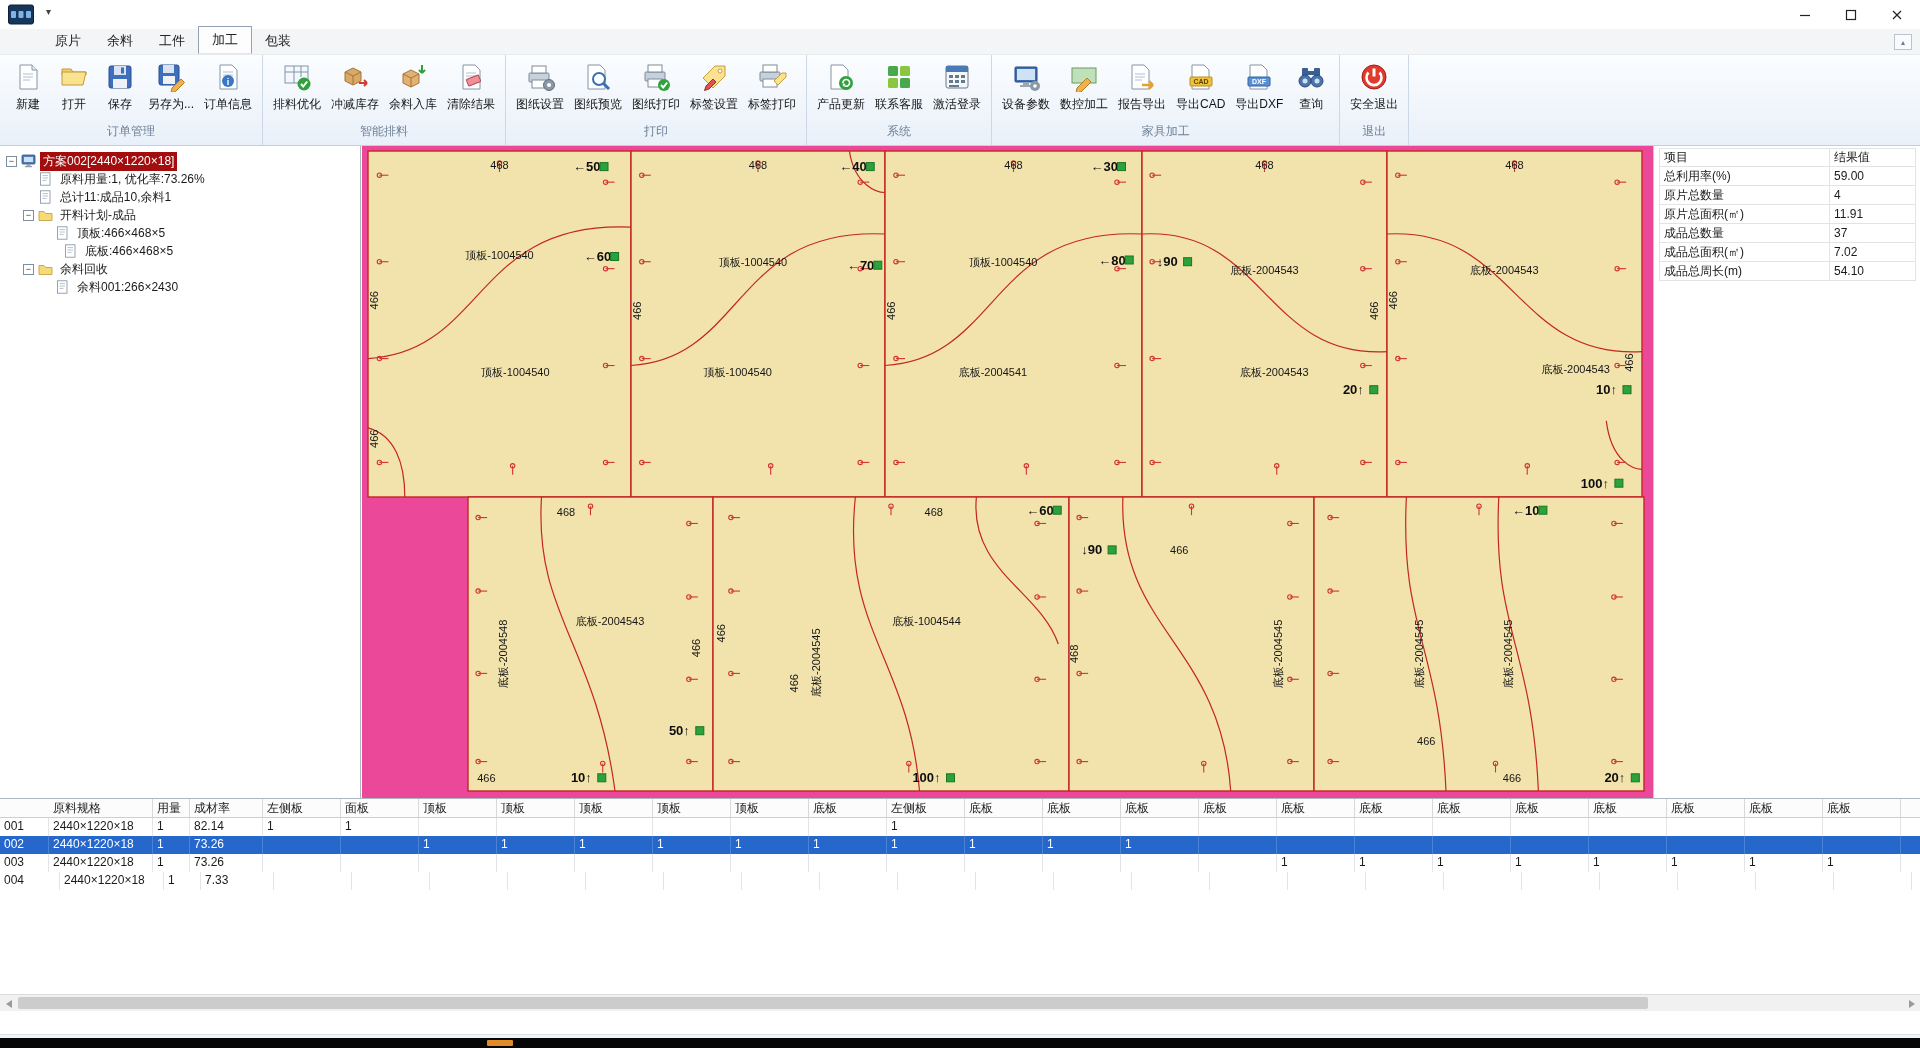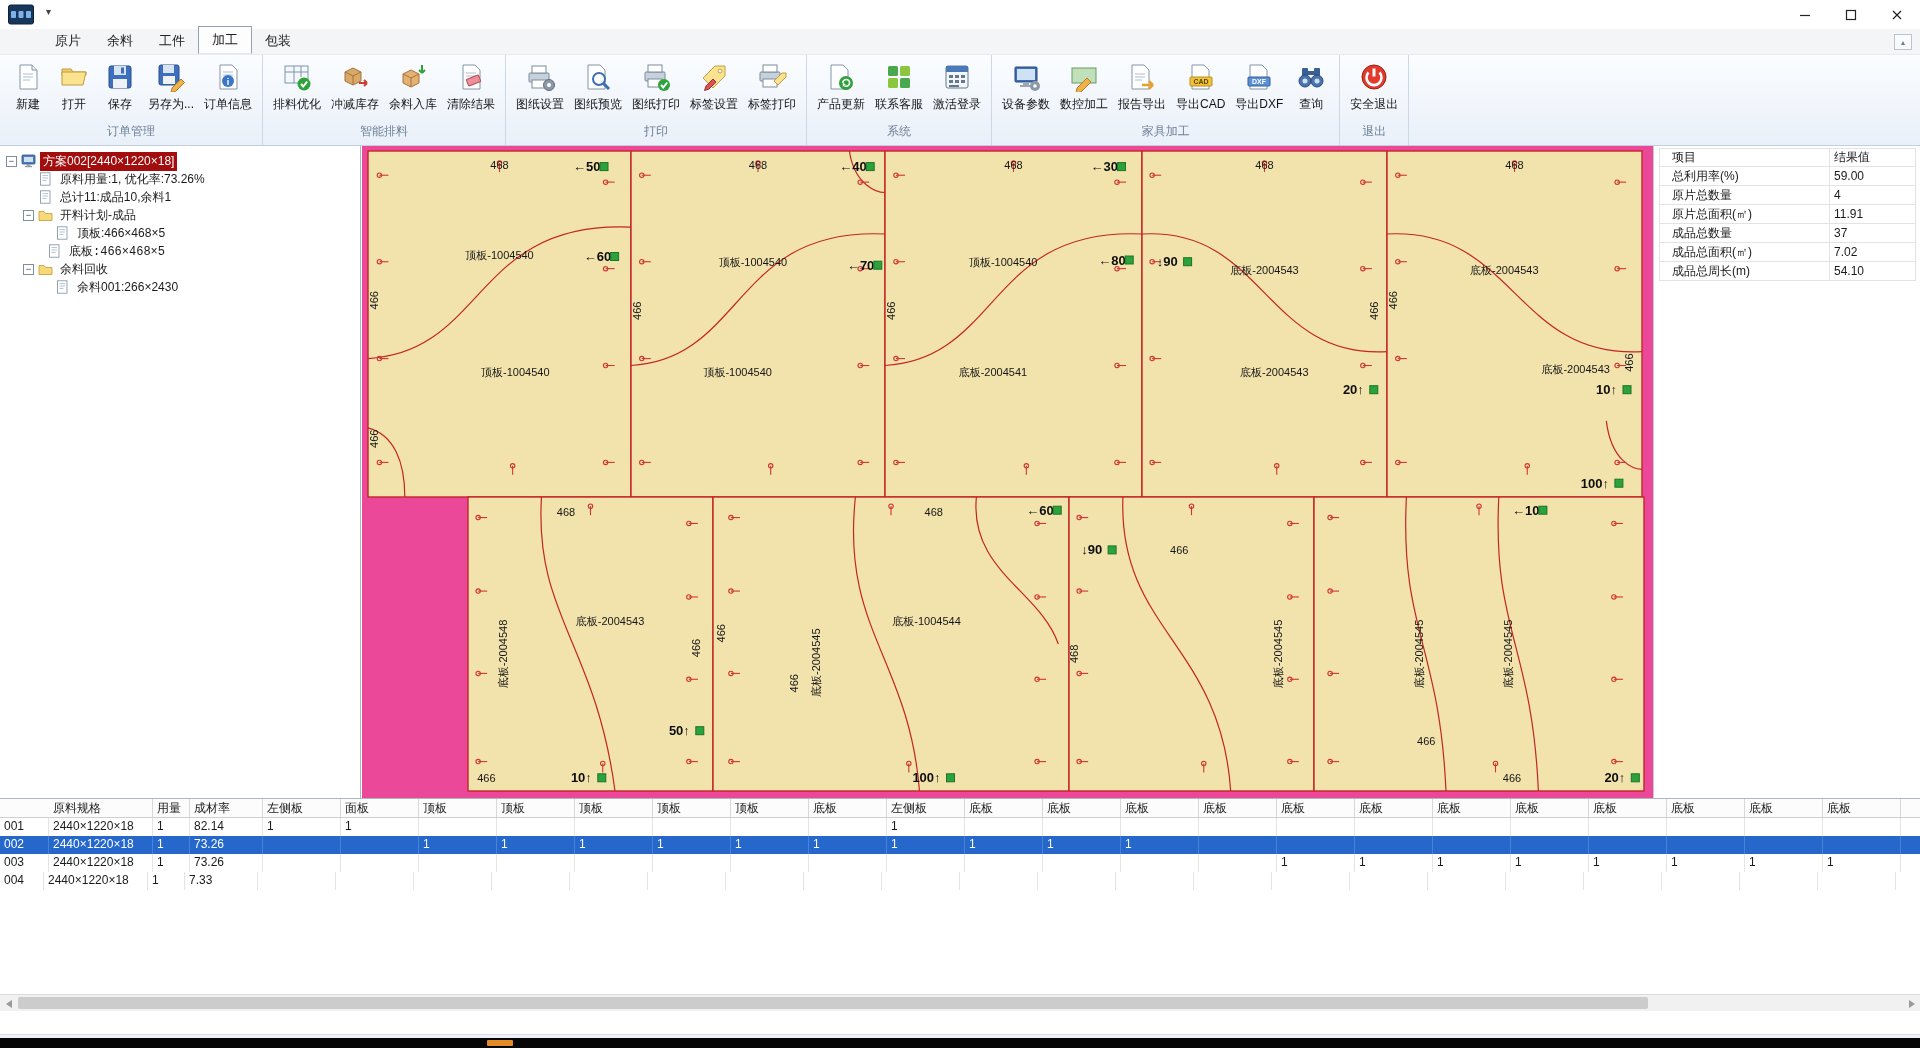--- a/index.html
+++ b/index.html
@@ -38,21 +38,21 @@
   .exp{display:inline-flex;width:11px;height:11px;border:1px solid #7d8ea0;background:#fff;font-size:9px;
     line-height:9px;align-items:center;justify-content:center;margin-right:4px;color:#333;flex:none}
   .ticon{width:15px;height:14px;margin-right:4px;flex:none}
   .ticon svg{width:15px;height:14px}
   .tlabel{padding:1px 3px}
   .tlabel.selected{background:#a30d0d;color:#fff}
   .canvas{position:absolute;left:362px;top:0;width:1308px;height:652px;background:#ec4899;overflow:hidden}
   .rpanel{position:absolute;left:1653px;top:0;width:267px;height:652px;background:#fff;
     border-left:1px solid #c4cbd3;padding:2px 0 0 5px}
   .rrow{display:flex;height:19px;font-size:12px;align-items:center;border-bottom:1px solid #e3e3e3;width:257px}
-  .rrow .c1{width:170px;padding-left:12px;border-left:1px solid #e3e3e3;height:19px;line-height:18px}
+  .rrow .c1{width:170px;padding-left:4px;border-left:1px solid #e3e3e3;height:19px;line-height:18px}
   .rrow .c2{width:87px;padding-left:4px;border-left:1px solid #e3e3e3;border-right:1px solid #e3e3e3;height:19px;line-height:18px}
   .rrow.head{border-top:1px solid #e3e3e3}
   
   .grid{position:absolute;left:0;top:798px;width:1920px;height:196px;background:#fff;border-top:1px solid #aeb6bf;overflow:hidden}
   .grow{display:flex;height:18px;font-size:12px;line-height:17px;width:1920px}
   .grow.head{height:19px;line-height:18px;border-bottom:1px solid #cfcfcf;background:#fcfcfc}
   .gcell{border-right:1px solid #e4e4e4;padding-left:4px;overflow:hidden;white-space:nowrap;flex:none}
   .grow.head .gcell{border-right:1px solid #d8d8d8}
   .grow.sel{background:#2567cb;color:#fff}
   .grow.sel .gcell{border-right-color:#4a82d6}
@@ -398,21 +398,21 @@
           <span class="tlabel">开料计划-成品</span>
         </div>
         <div class="trow" style="padding-left: 40px;">
           <span style="width: 15px; flex: 0 0 auto;"></span>
           <span class="ticon"><svg viewBox="0 0 15 14">
               <rect x="2.5" y="0.8" width="9.5" height="12.4" fill="#fff" stroke="#7e8da0" stroke-width="0.8"></rect>
               <path d="M4.5 3.6h5.5M4.5 6h5.5M4.5 8.4h4" stroke="#9fb2c6" stroke-width="0.8"></path>
             </svg></span>
           <span class="tlabel">顶板:466×468×5</span>
         </div>
-        <div class="trow" style="padding-left: 32px; font-family: Liberation Mono, monospace;">
+        <div class="trow" style="padding-left: 48px;">
           <span style="width: 15px; flex: 0 0 auto;"></span>
           <span class="ticon"><svg viewBox="0 0 15 14">
               <rect x="2.5" y="0.8" width="9.5" height="12.4" fill="#fff" stroke="#7e8da0" stroke-width="0.8"></rect>
               <path d="M4.5 3.6h5.5M4.5 6h5.5M4.5 8.4h4" stroke="#9fb2c6" stroke-width="0.8"></path>
             </svg></span>
           <span class="tlabel">底板:466×468×5</span>
         </div>
         <div class="trow" style="padding-left: 23px;">
           <span class="exp">−</span>
           <span class="ticon"><svg viewBox="0 0 15 14">
@@ -842,21 +842,21 @@
         <span class="gcell" style="width: 78px;">1</span>
         <span class="gcell" style="width: 78px;">1</span>
         <span class="gcell" style="width: 78px;">1</span>
         <span class="gcell" style="width: 78px;">1</span>
         <span class="gcell" style="width: 78px;">1</span>
         <span class="gcell" style="width: 78px;">1</span>
         <span class="gcell" style="width: 78px;">1</span>
         <span class="gcell" style="width: 78px;">1</span>
       </div>
       <div class="grow">
-        <span class="gcell" style="width: 44px;">004</span>
+        <span class="gcell" style="width: 60px;">004</span>
         <span class="gcell" style="width: 104px;">2440×1220×18</span>
         <span class="gcell" style="width: 37px;">1</span>
         <span class="gcell" style="width: 73px;">7.33</span>
         <span class="gcell" style="width: 78px;"></span>
         <span class="gcell" style="width: 78px;"></span>
         <span class="gcell" style="width: 78px;"></span>
         <span class="gcell" style="width: 78px;"></span>
         <span class="gcell" style="width: 78px;"></span>
         <span class="gcell" style="width: 78px;"></span>
         <span class="gcell" style="width: 78px;"></span>

